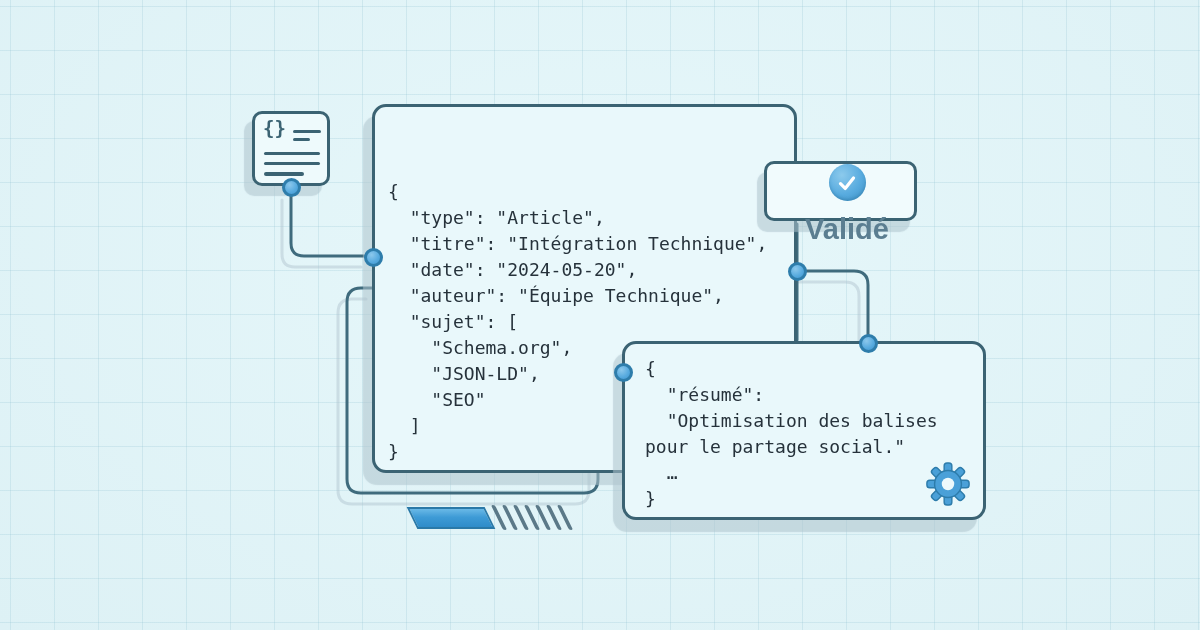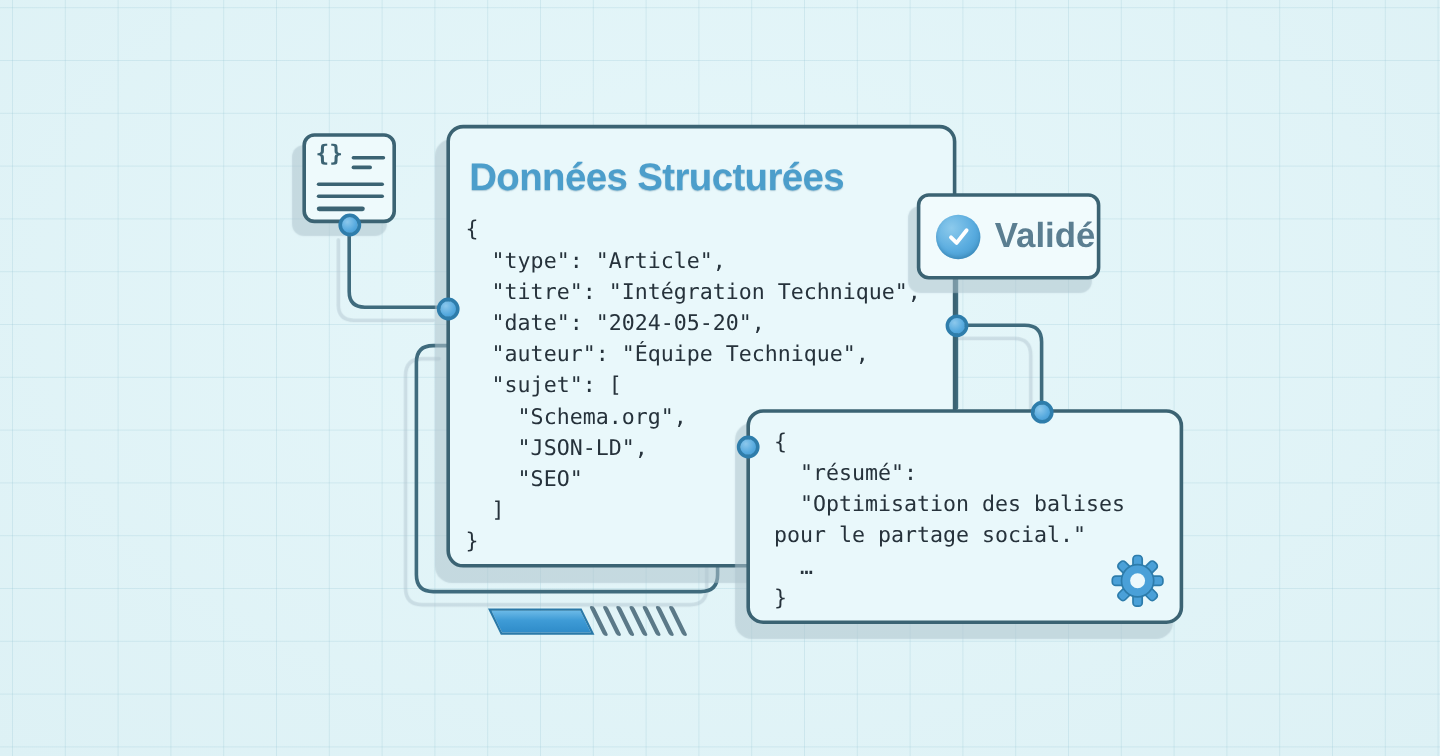--- a/index.html
+++ b/index.html
@@ -32,24 +32,24 @@
   .docline{position:absolute;background:#3b6373;border-radius:2px;height:3px;}
   
   #main-panel{left:372px;top:104px;width:425px;height:369px;z-index:2;}
   #main-title{position:absolute;left:16px;top:22px;font-size:32px;font-weight:bold;
     letter-spacing:-0.5px;color:#4c9ecb;text-shadow:0 1px 1px rgba(47,106,140,0.35);}
   .code{
     position:absolute;margin:0;font-family:"DejaVu Sans Mono",monospace;
     font-size:18px;line-height:26px;color:#26323b;white-space:pre;}
   #main-code{left:13px;top:72px;}
   
-  #badge{position:absolute;left:764px;top:161px;width:153px;height:72px;
+  #badge{position:absolute;left:764px;top:161px;width:153px;height:60px;
     background:#f1fbfd;border:3px solid #3b6373;border-radius:10px;
     box-shadow:-7px 11px 1px rgba(173,194,204,0.55);box-sizing:border-box;
-    display:flex;align-items:center;padding-left:13px;gap:12px;z-index:3;}
+    display:flex;align-items:center;padding-left:13px;gap:12px;z-index:3;flex-direction:column;}
   #check-circle{width:37px;height:37px;border-radius:50%;flex:0 0 auto;
     background:radial-gradient(circle at 35% 30%, #8ccaec 0%, #58abdf 55%, #3d90c4 100%);
     box-shadow:inset 0 -2px 3px rgba(36,105,145,0.35);
     display:flex;align-items:center;justify-content:center;}
   #badge-label{font-size:29px;font-weight:bold;color:#5b7e91;}
   
   #summary-panel{left:622px;top:341px;width:364px;height:179px;z-index:4;}
   #summary-code{left:20px;top:12px;}
   #gear{position:absolute;right:12px;bottom:10px;}
   
@@ -79,21 +79,20 @@
   <div id="doc-icon-box">
     <span class="brace">{}</span>
     <div class="docline" style="left:38px;top:16px;width:28px;"></div>
     <div class="docline" style="left:38px;top:24px;width:17px;"></div>
     <div class="docline" style="left:9px;top:38px;width:56px;"></div>
     <div class="docline" style="left:9px;top:48px;width:56px;"></div>
     <div class="docline" style="left:9px;top:58px;width:40px;height:4px;"></div>
   </div>
 
   <div id="main-panel" class="panel">
-    <div id="main-title">Données Structurées</div>
     <pre id="main-code" class="code">{
   "type": "Article",
   "titre": "Intégration Technique",
   "date": "2024-05-20",
   "auteur": "Équipe Technique",
   "sujet": [
     "Schema.org",
     "JSON-LD",
     "SEO"
   ]

